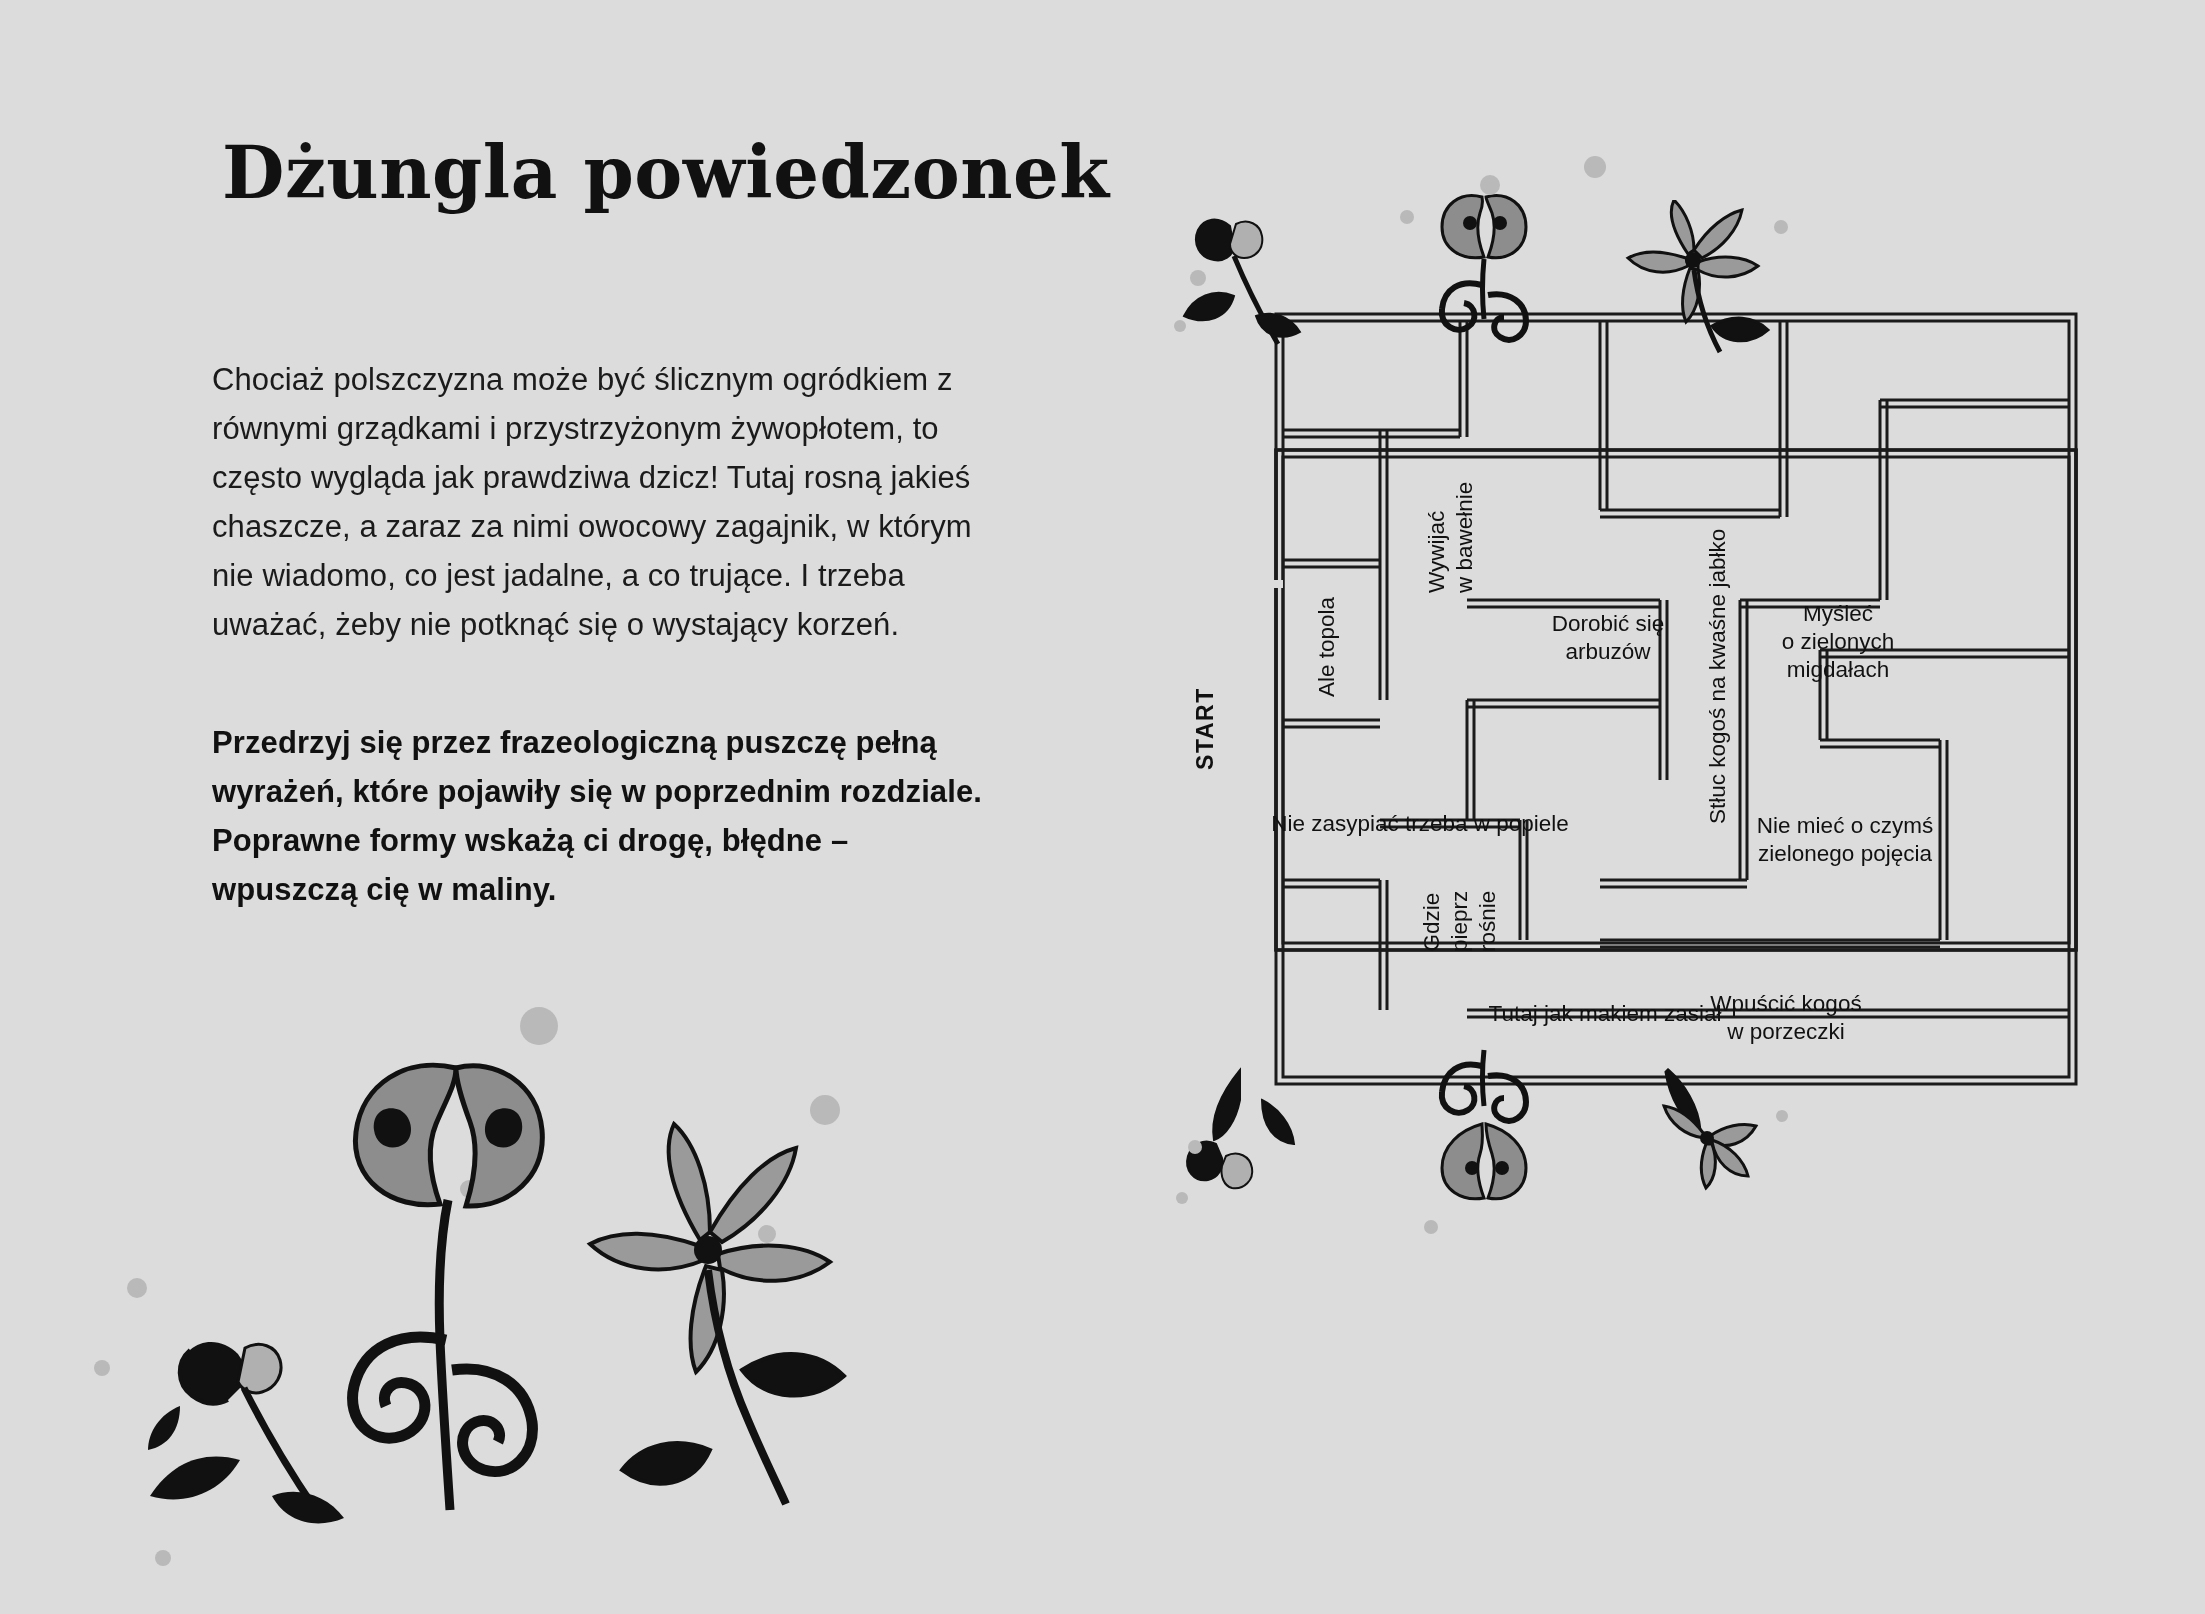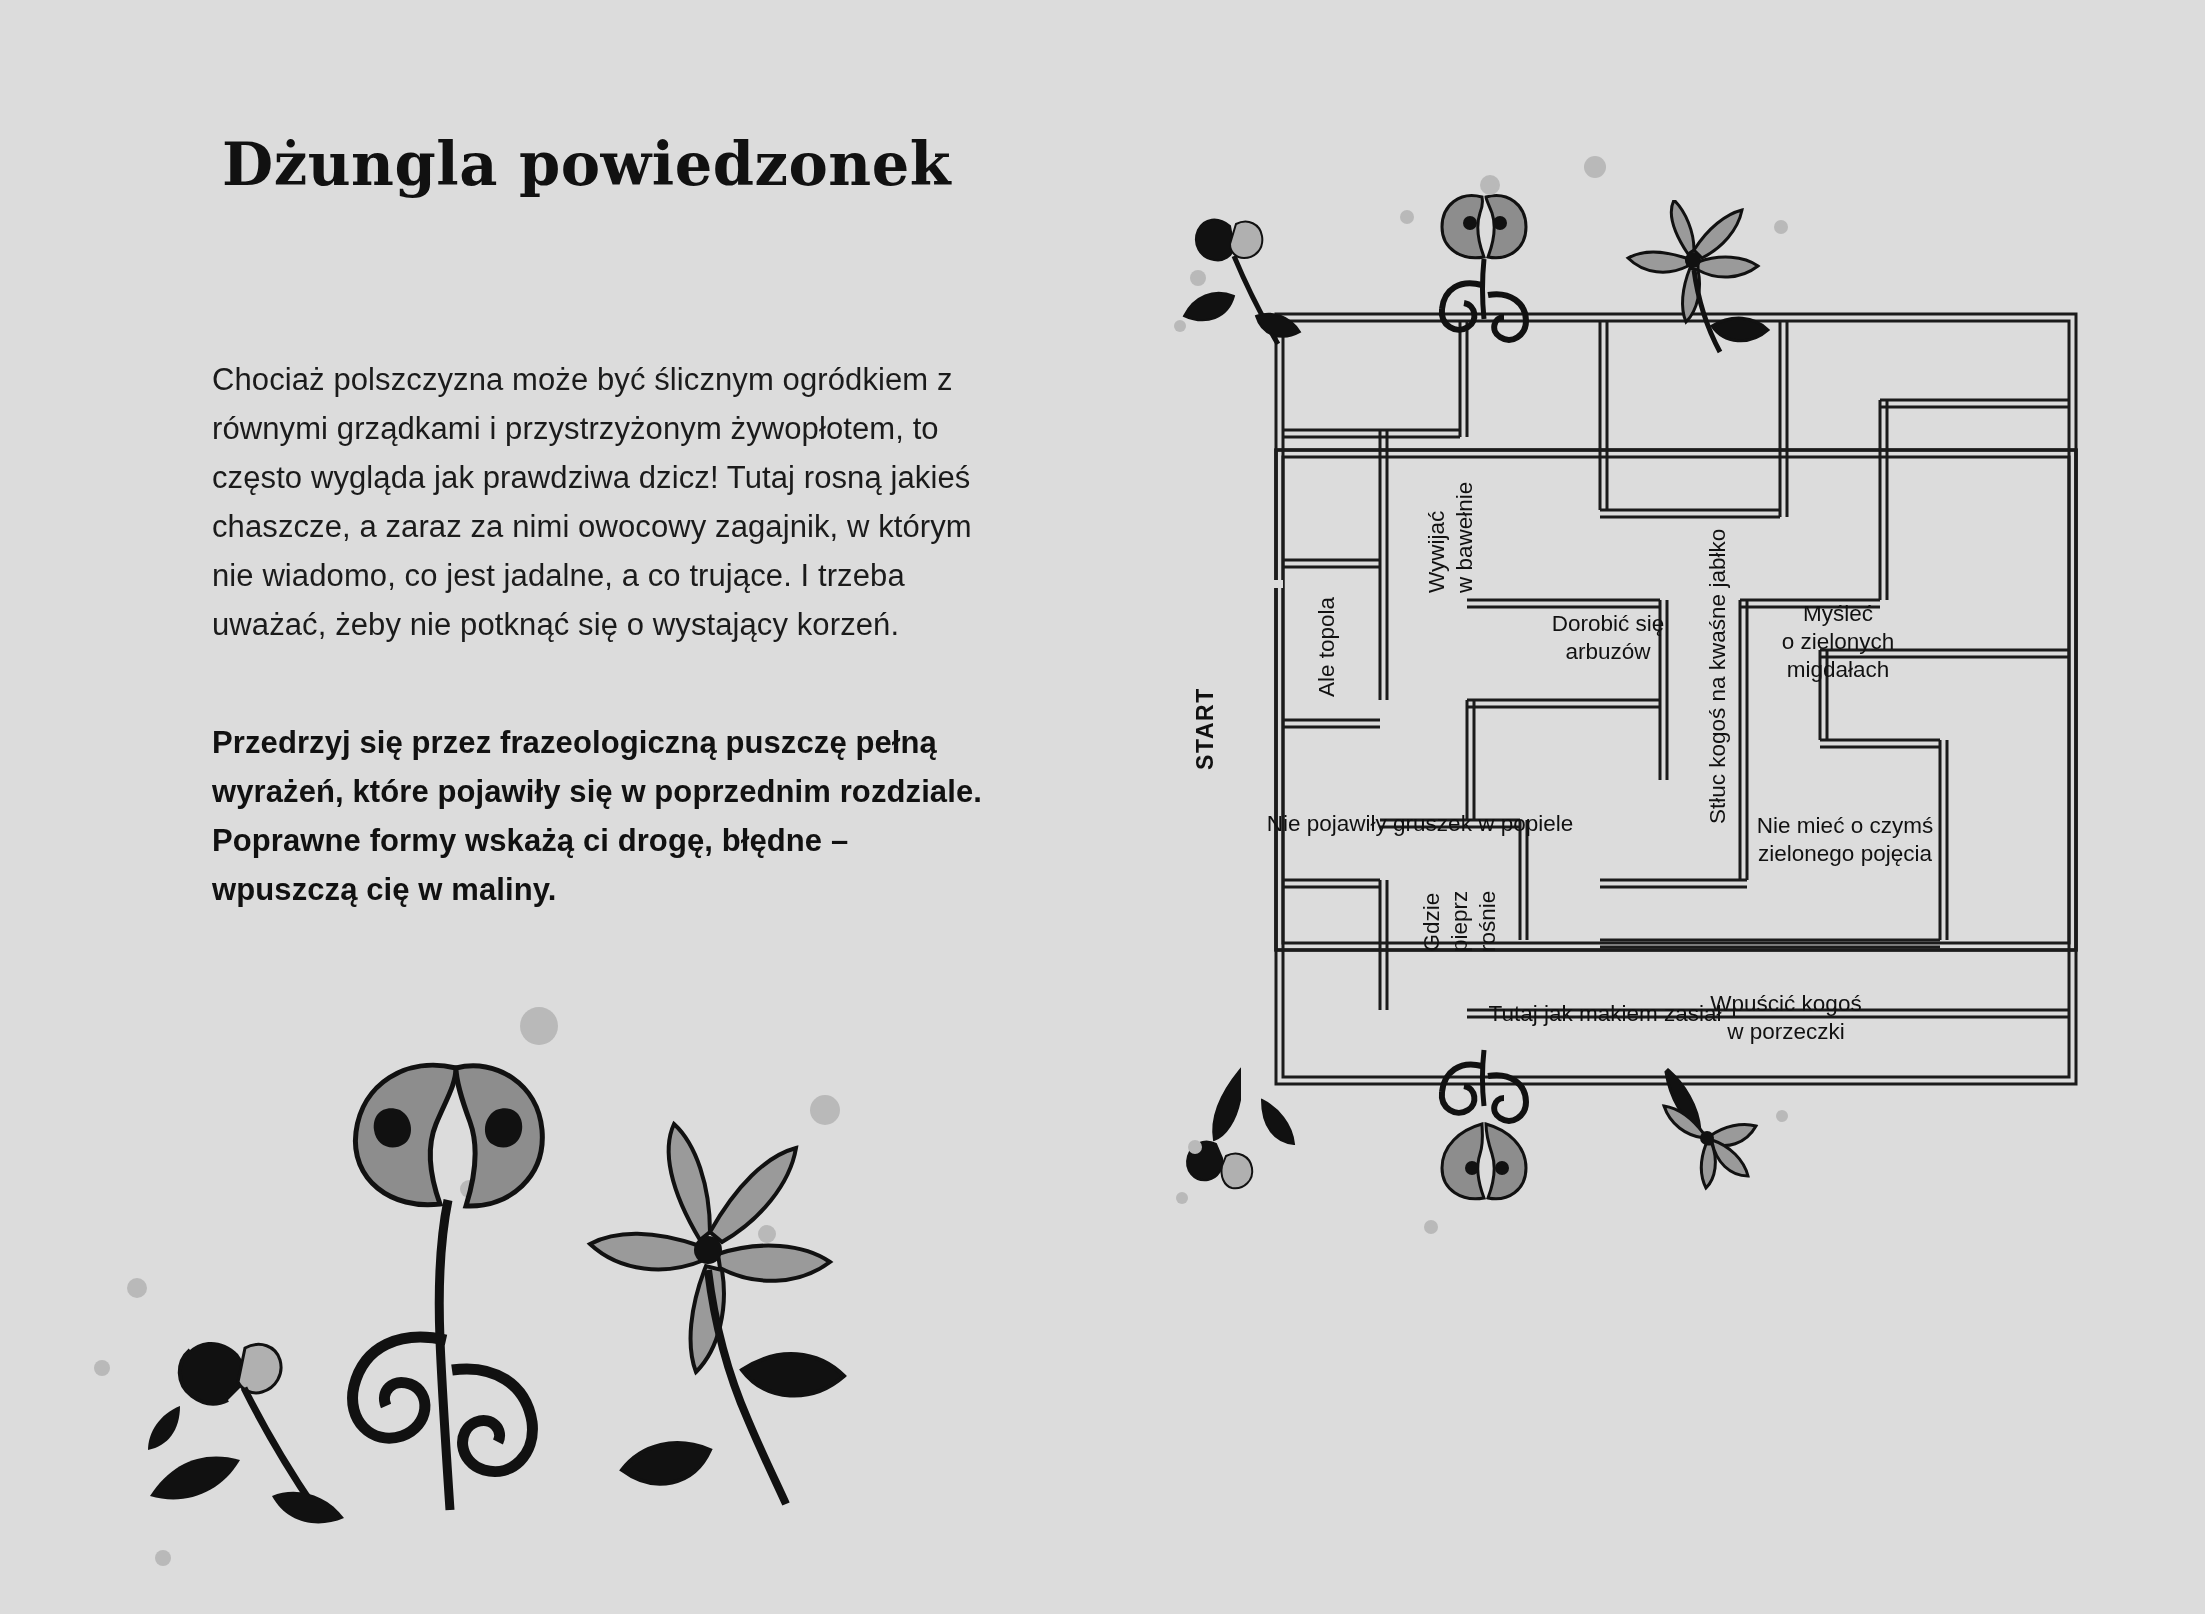--- a/index.html
+++ b/index.html
@@ -15,21 +15,21 @@
     overflow: hidden;
     font-family: "Liberation Sans", sans-serif;
   }
 
   
   .title {
     position: absolute;
     left: 222px;
     top: 130px;
     font-family: "DejaVu Serif", serif;
-    font-size: 59px;
+    font-size: 72px;
     font-weight: 700;
     letter-spacing: 0.5px;
     color: #111;
     white-space: nowrap;
   }
   .body-text {
     position: absolute;
     left: 212px;
     top: 355px;
     width: 760px;
@@ -301,21 +301,21 @@
   <div class="mz rot lbl-topola">Ale topola</div>
 
   <div class="mz rot lbl-wywijac">Wywijać<br>w bawełnie</div>
 
   <div class="mz lbl-dorobic">Dorobić się<br>arbuzów</div>
 
   <div class="mz lbl-myslec">Myśleć<br>o zielonych<br>migdałach</div>
 
   <div class="mz lbl-niemiec">Nie mieć o czymś<br>zielonego pojęcia</div>
 
-  <div class="mz lbl-niezasypiac">Nie pojawiły gruszek w popiele</div>
+  <div class="mz lbl-niezasypiac">Nie zasypiać trzeba w popiele</div>
 
   <div class="mz rot lbl-gdzie">Gdzie<br>pieprz<br>rośnie</div>
 
   <div class="mz rot lbl-stluc">Stłuc kogoś na kwaśne jabłko</div>
 
   <div class="mz lbl-cisza">Tutaj jak makiem zasiał</div>
 
   <div class="mz lbl-wpuscic">Wpuścić kogoś<br>w porzeczki</div>
 
 </div>

